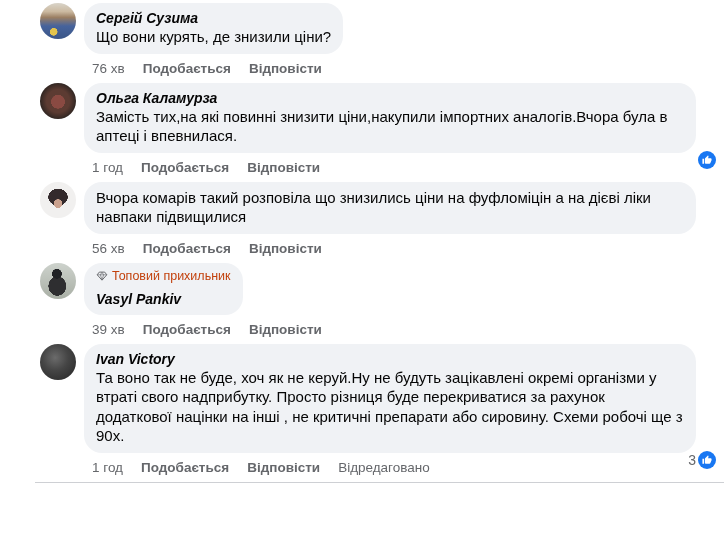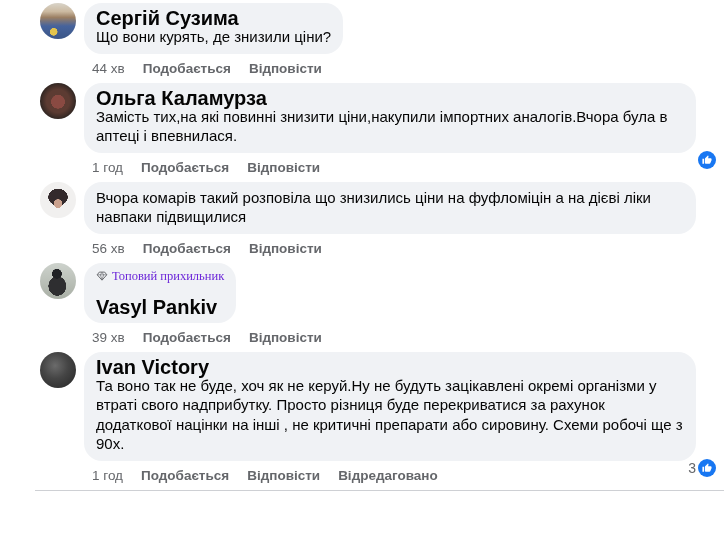--- a/index.html
+++ b/index.html
@@ -46,44 +46,44 @@
   .bubble {
     display: inline-block;
     background: #F0F2F5;
     border-radius: 18px;
     padding: 6px 12px 7px 12px;
     max-width: 100%;
     vertical-align: top;
   }
   .topfan {
     display: flex; align-items: center; gap: 4px;
-    font-size: 12.5px; color: #6d28d9;
-    line-height: 15px; margin-bottom: 14px; font-family: Liberation Serif, serif;
+    font-size: 12.5px; color: #c2410c;
+    line-height: 15px; margin-bottom: 6px;
   }
   .gem-icon { display: inline-flex; align-items: center; }
   .author {
-    font-size: 20px; font-weight: 700; color: #050505;
-    line-height: 18px; cursor: pointer;
+    font-size: 14px; font-weight: 700; color: #050505;
+    line-height: 18px; cursor: pointer; font-style: italic;
   }
   .text {
     font-size: 15px; color: #050505;
     line-height: 19.5px;
     word-wrap: break-word;
   }
   .actions {
     display: flex; align-items: center;
     gap: 18px;
     padding: 5px 0 0 8px;
     font-size: 13.5px; color: #65676B;
     line-height: 19px;
     position: relative;
   }
   .time { font-weight: 400; cursor: pointer; }
   .act { font-weight: 700; cursor: pointer; }
-  .edited { font-weight: 700; }
+  .edited { font-weight: 400; }
   .reaction {
     position: absolute; right: -20px; top: -2px;
     display: flex; align-items: center;
     cursor: pointer;
   }
   .rcount { font-size: 14px; color: #65676B; margin-right: 2px; }
   .like-circle {
     width: 18px; height: 18px; border-radius: 50%;
     background: #1877F2;
     display: flex; align-items: center; justify-content: center;
@@ -100,21 +100,21 @@
 <div class="comments-list">
 
   <div class="comment">
     <div class="avatar av0"></div>
     <div class="content">
       <div class="bubble">
         <div class="author">Сергій Сузима</div>
         <div class="text">Що вони курять, де знизили ціни?</div>
       </div>
       <div class="actions">
-        <span class="time">44 хв</span>
+        <span class="time">76 хв</span>
         <span class="act">Подобається</span>
         <span class="act">Відповісти</span>
       </div>
     </div>
   </div>
 
   <div class="comment">
     <div class="avatar av1"></div>
     <div class="content">
       <div class="bubble">

